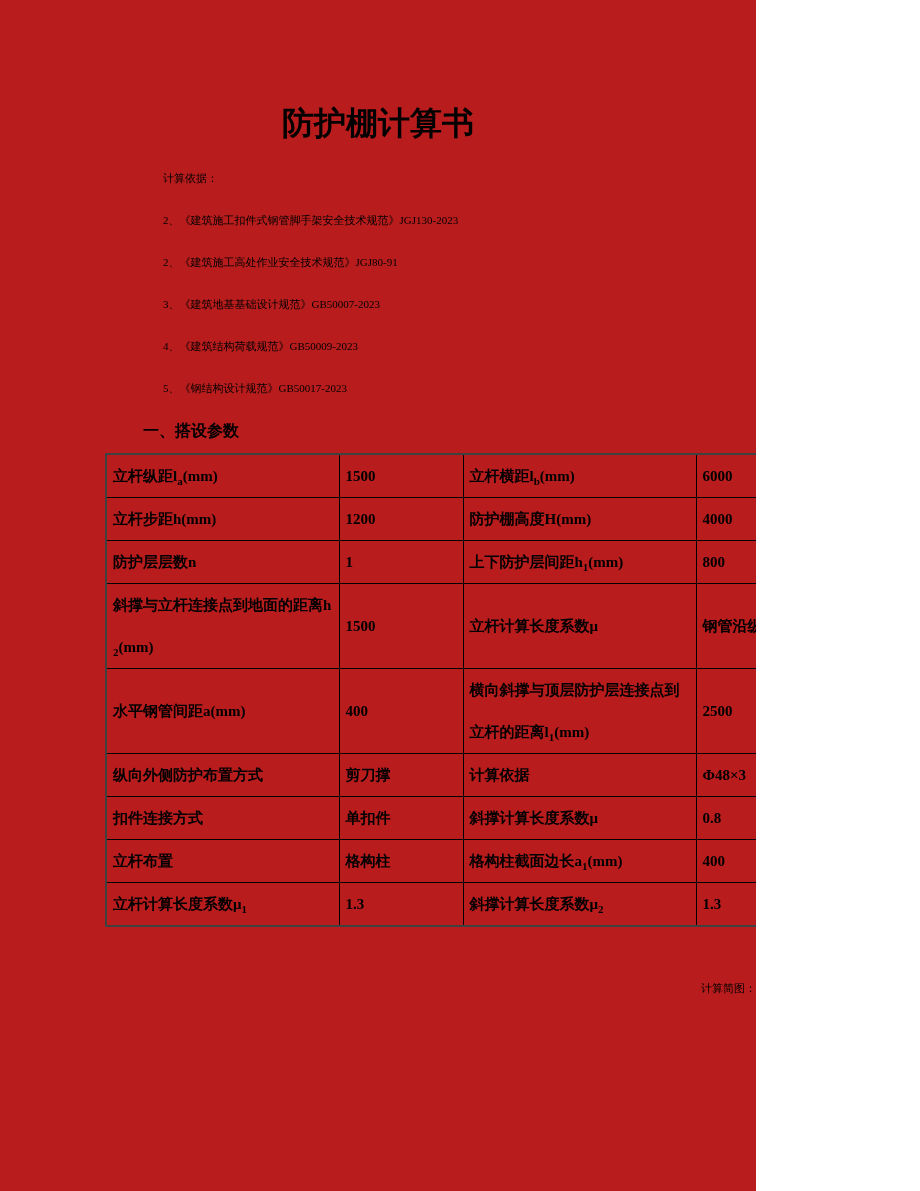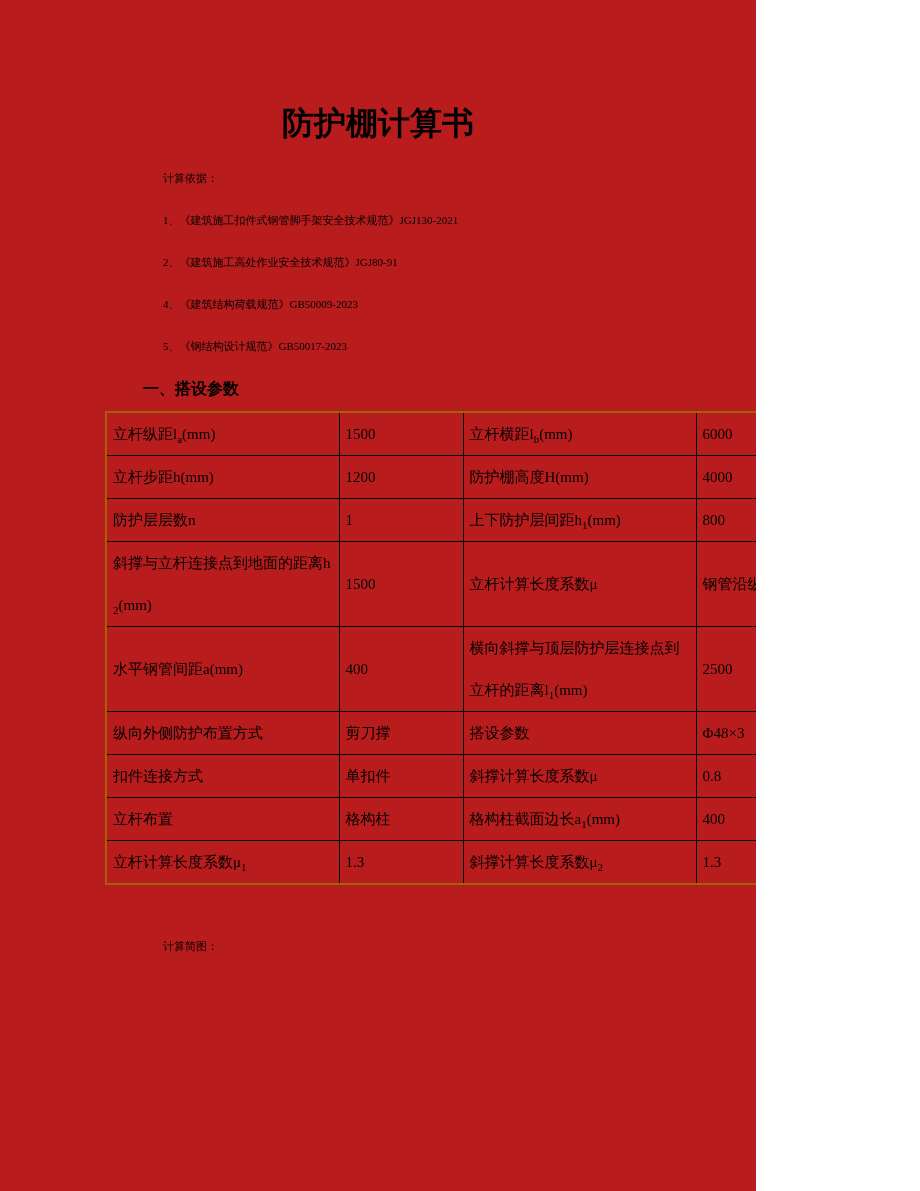--- a/index.html
+++ b/index.html
@@ -29,44 +29,46 @@
     font-size: 16px;
     font-weight: bold;
     margin: 14px 0 0 143px;
     line-height: 24px;
   }
   table.params {
     border-collapse: collapse;
     table-layout: fixed;
     margin: 10px 0 0 105px;
     width: 711px;
-    border: 2px solid #a16207;
+    border: 2px solid #404040;
+    font-weight: bold;
   }
   table.params td {
     border: 1px solid #000000;
     font-size: 15px;
     line-height: 42px;
     padding: 0 6px;
     vertical-align: middle;
     word-break: break-all;
   }
   table.params sub { font-size: 11px; line-height: 0; }
-  .diagram { margin: 50px 0 0 163px; }
+  .diagram { margin: 50px 0 0 163px; text-align: right; }
 </style>
 </head>
 <body>
 
 <div class="page">
 
   <h1 class="title">防护棚计算书</h1>
 
   <p class="para basis">计算依据：</p>
 
-  <p class="para">1、《建筑施工扣件式钢管脚手架安全技术规范》JGJ130-2021</p>
+  <p class="para">2、《建筑施工扣件式钢管脚手架安全技术规范》JGJ130-2023</p>
   <p class="para">2、《建筑施工高处作业安全技术规范》JGJ80-91</p>
+  <p class="para">3、《建筑地基基础设计规范》GB50007-2023</p>
   <p class="para">4、《建筑结构荷载规范》GB50009-2023</p>
   <p class="para">5、《钢结构设计规范》GB50017-2023</p>
 
   <h2 class="section">一、搭设参数</h2>
 
   <table class="params">
     <colgroup>
       <col style="width:233px">
       <col style="width:124px">
       <col style="width:233px">
@@ -99,21 +101,21 @@
       </tr>
       <tr>
         <td>水平钢管间距a(mm)</td>
         <td>400</td>
         <td>横向斜撑与顶层防护层连接点到立杆的距离l<sub>1</sub>(mm)</td>
         <td>2500</td>
       </tr>
       <tr>
         <td>纵向外侧防护布置方式</td>
         <td>剪刀撑</td>
-        <td>搭设参数</td>
+        <td>计算依据</td>
         <td>Φ48×3</td>
       </tr>
       <tr>
         <td>扣件连接方式</td>
         <td>单扣件</td>
         <td>斜撑计算长度系数μ</td>
         <td>0.8</td>
       </tr>
       <tr>
         <td>立杆布置</td>

